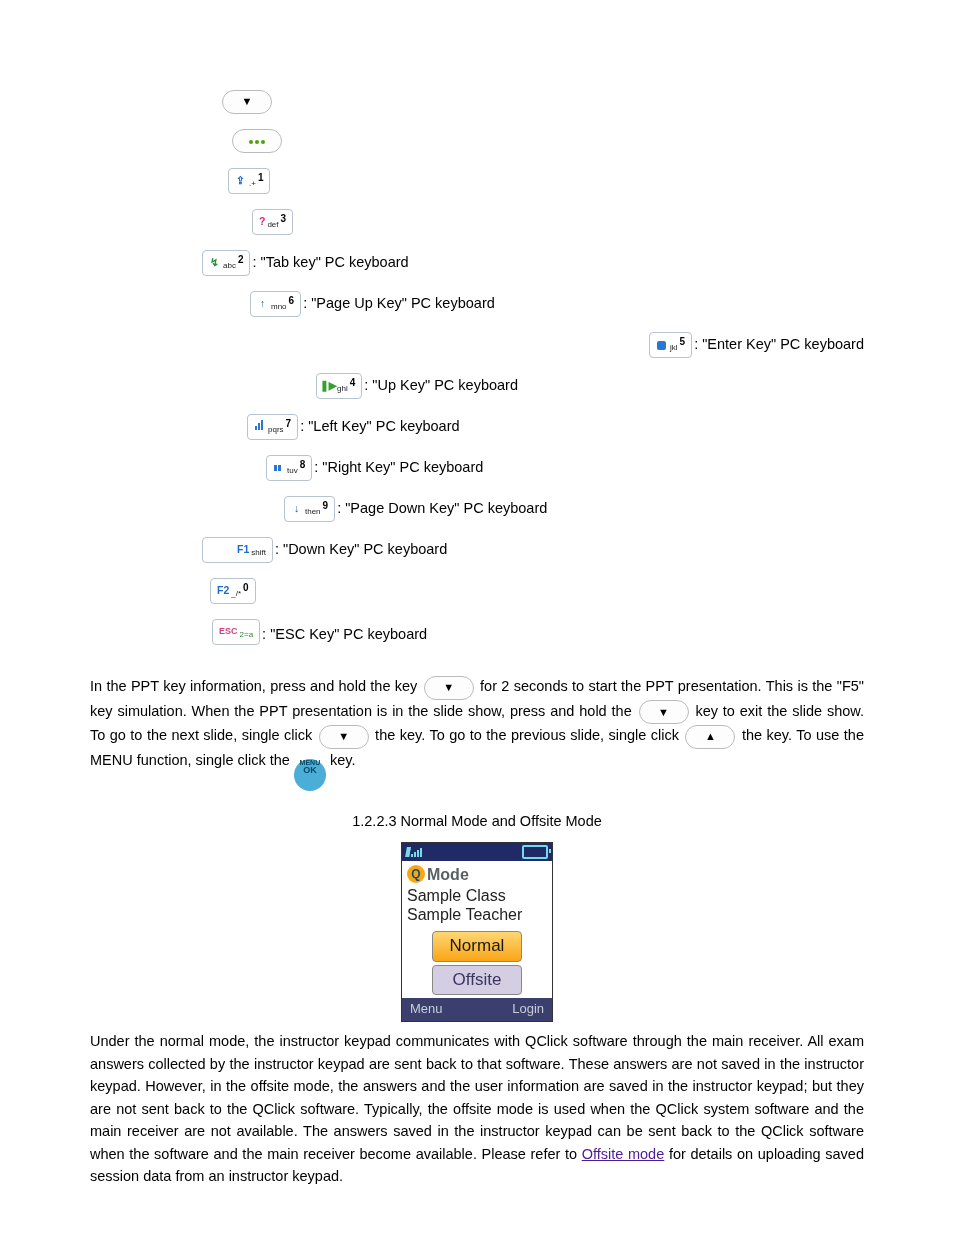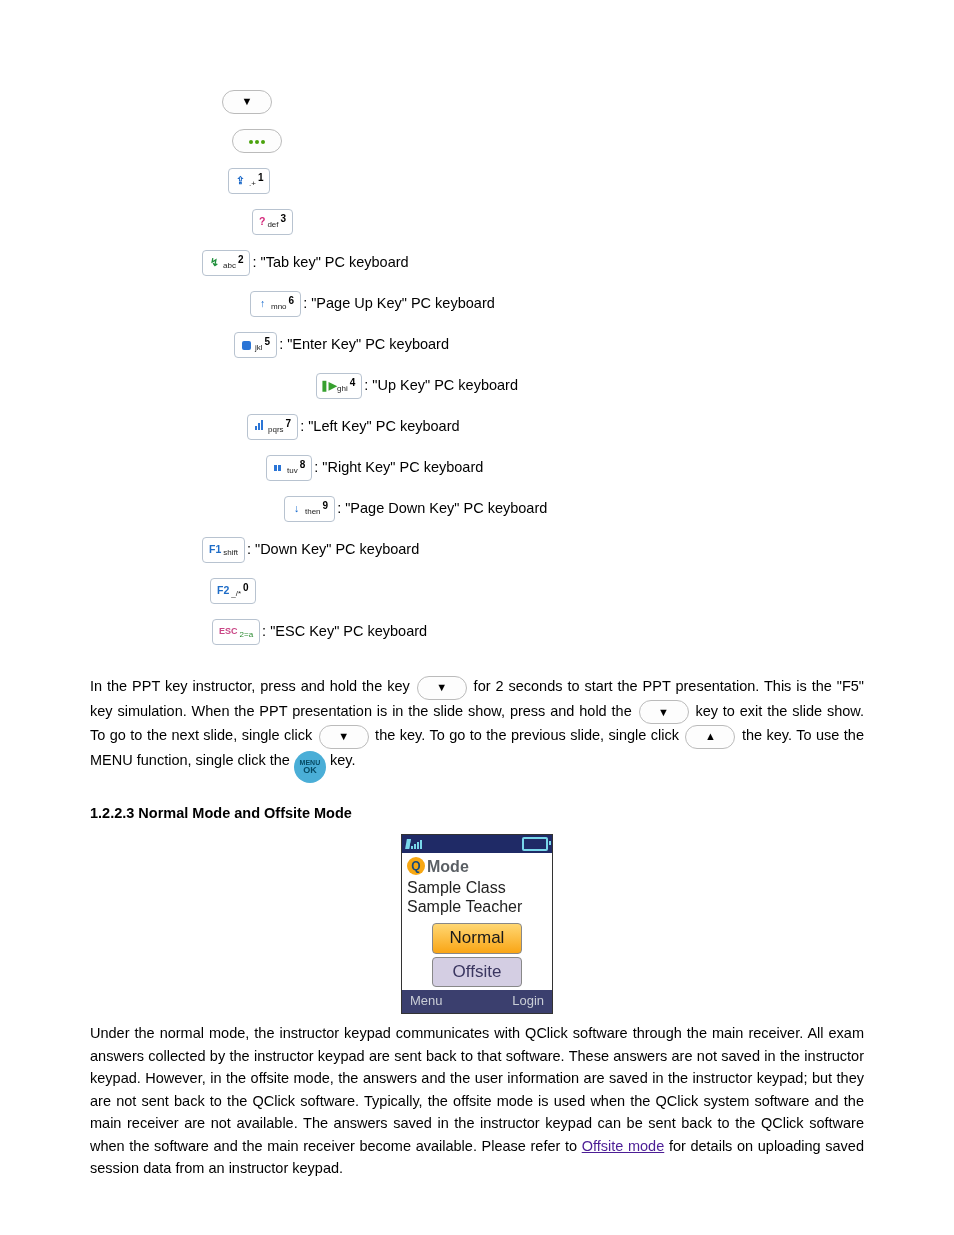--- a/index.html
+++ b/index.html
@@ -31,21 +31,20 @@
     border-radius: 14px;
     font-size: 11px;
     background: #fdfdfd;
     margin: 0 2px;
     padding: 0 6px;
   }
   .menu-ok {
     display: inline-flex;
     flex-direction: column;
     align-items: center;
-    justify-content: center;
     width: 32px;
     height: 32px;
     border-radius: 50%;
     background: #4aaed7;
     color: #064a63;
     font-size: 7px;
     font-weight: bold;
     line-height: 1;
   }
   .menu-ok .ok { font-size: 9px; }
@@ -87,23 +86,24 @@
   .fwd { color:#36a02e; font-weight:bold; }
   .blue-sq { width:9px; height:9px; background:#2b75d6; border-radius:2px; display:inline-block;}
   .bars span{ display:inline-block; width:2px; background:#2b75d6; margin-right:1px;}
   .grid span{ display:inline-block; width:3px; height:3px; background:#2b75d6; margin:0.2px;}
   .para {
     margin: 8px 0 12px 0;
     text-align: justify;
     line-height: 1.55;
   }
   .section-heading {
-    font-weight: bold;
+    font-weight: normal;
     margin-top: 20px;
     margin-bottom: 10px;
+    text-align: center;
   }
   .ilink { color:#4c1d95; text-decoration: underline; cursor:pointer;}
   
   .phone {
     width: 150px;
     border: 1px solid #333;
     margin: 6px auto 2px auto;
     font-family: Arial, sans-serif;
     background:#fff;
   }
@@ -180,21 +180,21 @@
 
   <div class="line" style="margin-left:158px;">
     <span class="rect-btn">
       <span class="ico blue-arrow-up">↑</span>
       <span class="sub">mno</span>
       <span class="sup">6</span>
     </span>
     <span> : "Page Up Key" PC keyboard</span>
   </div>
 
-  <div class="line" style="margin-left:142px;">
+  <div class="line" style="margin-left:142px;justify-content:flex-end;">
     <span class="rect-btn">
       <span class="ico">
           <span class="blue-sq"></span>
         </span>
       <span class="sub">jkl</span>
       <span class="sup">5</span>
     </span>
     <span> : "Enter Key" PC keyboard</span>
   </div>
 
@@ -238,44 +238,44 @@
     <span class="rect-btn">
       <span class="ico blue-arrow-down">↓</span>
       <span class="sub">then</span>
       <span class="sup">9</span>
     </span>
     <span> : "Page Down Key" PC keyboard</span>
   </div>
 
   <div class="line indent1">
     <span class="rect-btn">
-      <span style="color:#1d6cc7;font-weight:bold;">F1</span>
+      <span style="color:#1d6cc7;font-weight:bold;margin-left:28px;">F1</span>
       <span class="sub">shift</span>
     </span>
     <span> : "Down Key" PC keyboard</span>
   </div>
 
   <div class="line" style="margin-left:118px;">
     <span class="rect-btn">
       <span style="color:#1d6cc7;font-weight:bold;">F2</span>
       <span class="sub">_/*</span>
       <span class="sup">0</span>
     </span>
   </div>
 
-  <div class="line" style="margin-left:120px;">
+  <div class="line" style="margin-left:120px;align-items:flex-end;">
     <span class="rect-btn">
       <span style="color:#c94585;font-weight:bold;font-size:9px;">ESC</span>
       <span class="sub" style="color:#2a8a2f;">2=a</span>
     </span>
     <span> : "ESC Key" PC keyboard</span>
   </div>
 
   <p class="para" style="margin-top:30px;">
-    <span>In the PPT key instructor, press and hold the key </span>
+    <span>In the PPT key information, press and hold the key </span>
     <span class="oval-btn">▼</span>
     <span> for 2 seconds to start the PPT presentation. This is the "F5" key simulation. When the PPT presentation is in the slide show, press and hold the </span>
     <span class="oval-btn">▼</span>
     <span> key to exit the slide show. To go to the next slide, single click</span>
     <span class="oval-btn">▼</span>
     <span> the key. To go to the previous slide, single click </span>
     <span class="oval-btn">▲</span>
     <span> the key. To use the MENU function, single click the </span>
     <span class="menu-ok">
       <span>MENU</span>

